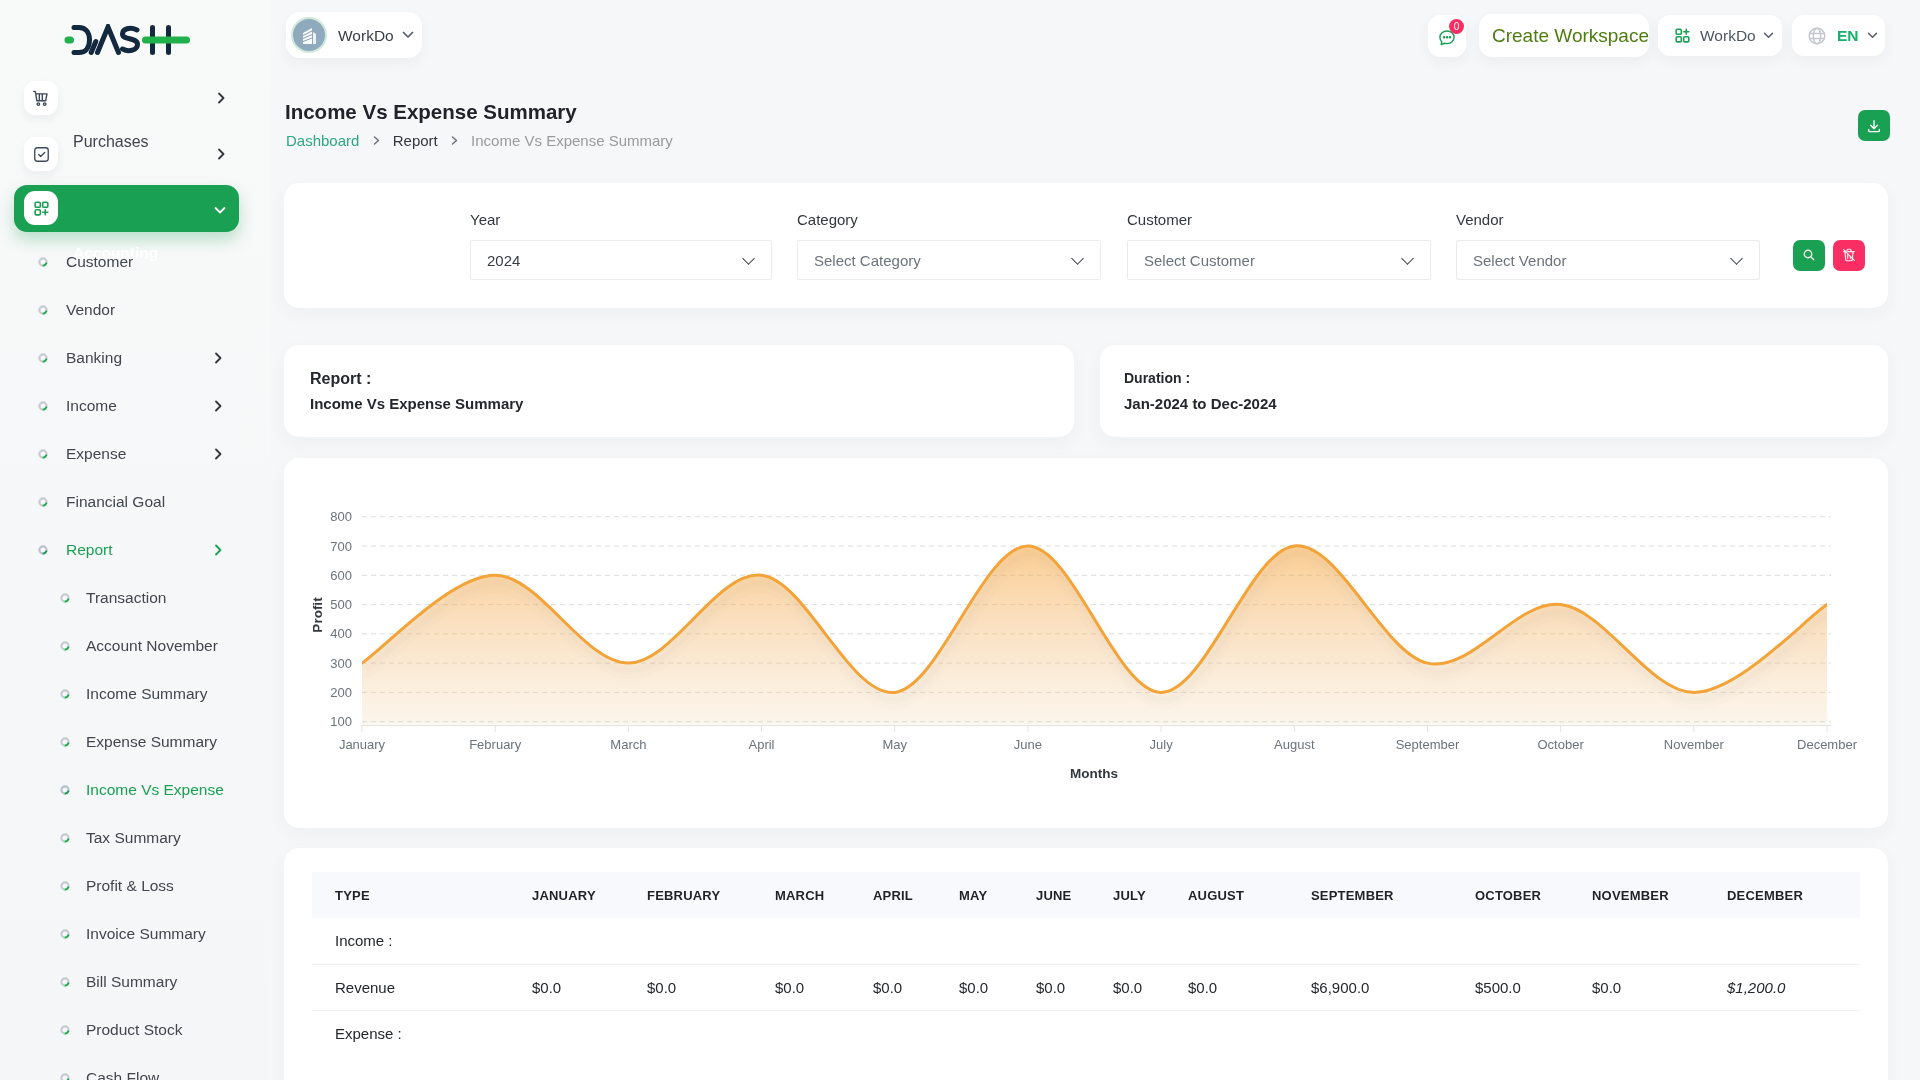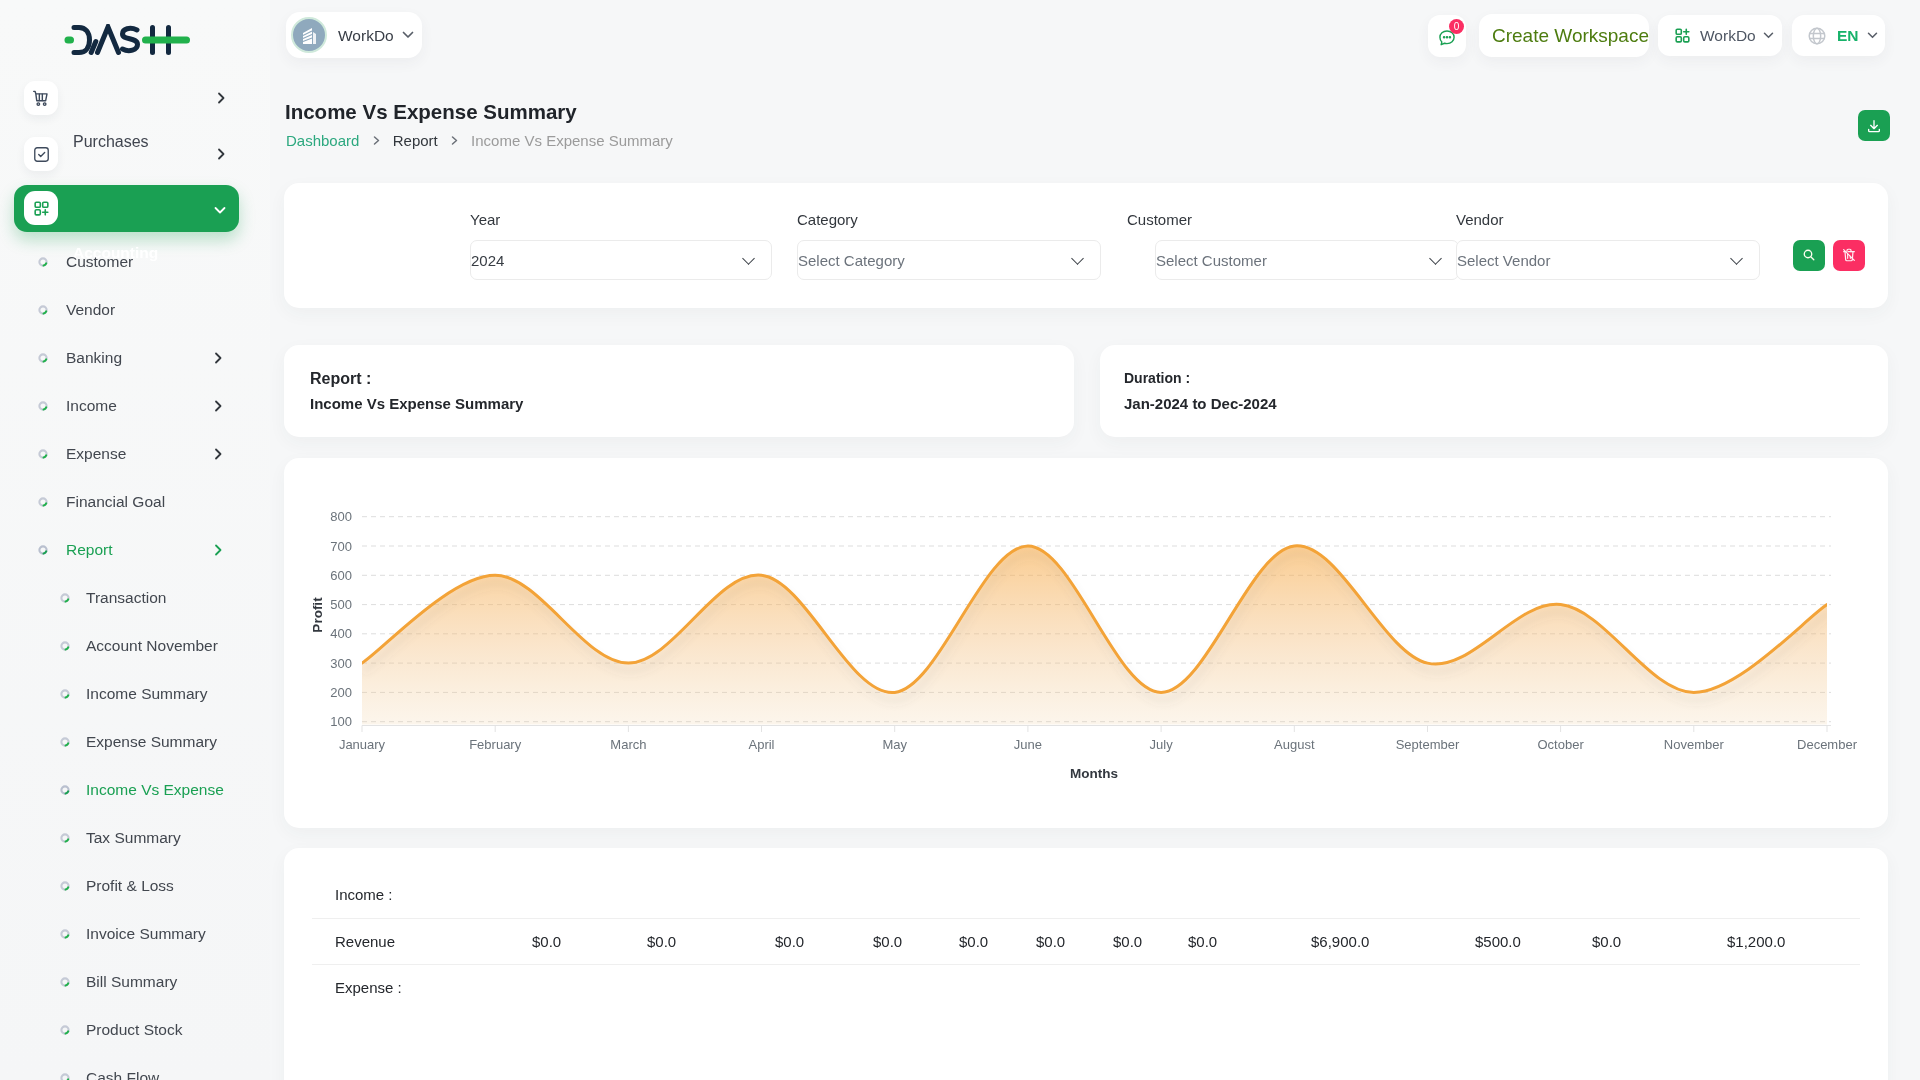--- a/index.html
+++ b/index.html
@@ -11,22 +11,22 @@
 .iconbox { position:absolute; width:34px; height:34px; background:#fff; border-radius:11px;
   box-shadow:0 4px 10px rgba(40,50,60,0.06); display:flex; align-items:center; justify-content:center; }
 .mlabel { position:absolute; left:73px; font-size:16px; color:#40454f;margin-top:44px; }
 .chev { position:absolute; }
 .sitem { position:absolute; font-size:15.5px; color:#42474f; }
 
 .hbtn { position:absolute; background:#fff; border-radius:13px; box-shadow:0 5px 14px rgba(50,60,70,0.05);
   display:flex; align-items:center; white-space:nowrap; }
 
 .flabel { position:absolute; font-size:15px; color:#32373d; }
-.fselect { position:absolute; height:40px; background:#fff; border:1px solid #ebebeb; border-radius:7px;
-  font-size:15px; color:#6c737c; display:flex; align-items:center; padding-left:0; }
+.fselect { position:absolute; height:40px; background:#fff; border:1px solid #ebebeb; border-radius:2px;
+  font-size:15px; color:#6c737c; display:flex; align-items:center; padding-left:16px; }
 .fselect .car { position:absolute; right:18px; top:13px; width:9px; height:9px;
   border-right:1.8px solid #383d44; border-bottom:1.8px solid #383d44; transform:rotate(45deg); }
 
 table.rep { border-collapse:collapse; table-layout:fixed; width:1548px; font-size:15px; color:#24272c; }
 table.rep th { font-size:13px; font-weight:bold; color:#1f2227; text-align:left; background:#f8f9fc;
   height:46px; padding:0; letter-spacing:0.2px; }
 table.rep td { height:46px; padding:0; border-top:1px solid #efefef; }
 table.rep tr.first td { border-top:none; }
 </style>
 </head>
@@ -268,21 +268,21 @@
   </svg>
 </div>
 
 <div class="card" style="left:284px;top:183px;width:1604px;height:125px;"></div>
 <div class="flabel" style="left:470px;top:211px;">Year</div>
 <div class="flabel" style="left:797px;top:211px;">Category</div>
 <div class="flabel" style="left:1127px;top:211px;">Customer</div>
 <div class="flabel" style="left:1456px;top:211px;">Vendor</div>
 <div class="fselect" style="left:470px;top:240px;width:302px;color:#383d44;">2024<span class="car"></span></div>
 <div class="fselect" style="left:797px;top:240px;width:304px;">Select Category<span class="car"></span></div>
-<div class="fselect" style="left:1127px;top:240px;width:304px;margin-left:28px;">Select Customer<span class="car"></span></div>
+<div class="fselect" style="left:1127px;top:240px;width:304px;">Select Customer<span class="car"></span></div>
 <div class="fselect" style="left:1456px;top:240px;width:304px;">Select Vendor<span class="car"></span></div>
 <div class="abs" style="left:1793px;top:240px;width:32px;height:31px;background:#1aa053;border-radius:7px;">
   <svg style="position:absolute;left:8px;top:7px;" width="16" height="16" viewBox="0 0 24 24" fill="none" stroke="#fdfdef" stroke-width="2" stroke-linecap="round">
       <circle cx="10.5" cy="10.5" r="5.6"></circle>
       <path d="M15 15l4.2 4.2"></path>
     </svg>
 </div>
 <div class="abs" style="left:1833px;top:240px;width:32px;height:31px;background:#fb2e63;border-radius:7px;">
   <svg style="position:absolute;left:8px;top:7px;" width="16" height="16" viewBox="0 0 24 24" fill="none" stroke="#ffeef3" stroke-width="1.8" stroke-linecap="round" stroke-linejoin="round">
     <path d="M4 7h3m4 0h9M10 11v6M14 14v3M6 7l1 12a1.8 1.8 0 0 0 1.8 1.6h6.4A1.8 1.8 0 0 0 17 19l1-12"></path>
@@ -372,36 +372,51 @@
         <col style="width:77px">
         <col style="width:77px">
         <col style="width:75px">
         <col style="width:123px">
         <col style="width:164px">
         <col style="width:117px">
         <col style="width:135px">
         <col style="width:133px">
       </colgroup>
       <tbody>
+        <tr>
+          <th style="padding-left:23px;">TYPE</th>
+          <th style="padding-left:0px;">JANUARY</th>
+          <th style="padding-left:0px;">FEBRUARY</th>
+          <th style="padding-left:0px;">MARCH</th>
+          <th style="padding-left:0px;">APRIL</th>
+          <th style="padding-left:0px;">MAY</th>
+          <th style="padding-left:0px;">JUNE</th>
+          <th style="padding-left:0px;">JULY</th>
+          <th style="padding-left:0px;">AUGUST</th>
+          <th style="padding-left:0px;">SEPTEMBER</th>
+          <th style="padding-left:0px;">OCTOBER</th>
+          <th style="padding-left:0px;">NOVEMBER</th>
+          <th style="padding-left:0px;">DECEMBER</th>
+        </tr>
         <tr class="first">
           <td style="padding-left:23px;" colspan="13">Income :</td>
         </tr>
         <tr>
           <td style="padding-left:23px;">Revenue</td>
           <td style="padding-left:0px;">$0.0</td>
           <td style="padding-left:0px;">$0.0</td>
           <td style="padding-left:0px;">$0.0</td>
           <td style="padding-left:0px;">$0.0</td>
           <td style="padding-left:0px;">$0.0</td>
           <td style="padding-left:0px;">$0.0</td>
           <td style="padding-left:0px;">$0.0</td>
           <td style="padding-left:0px;">$0.0</td>
           <td style="padding-left:0px;">$6,900.0</td>
           <td style="padding-left:0px;">$500.0</td>
           <td style="padding-left:0px;">$0.0</td>
-          <td style="padding-left:0px;">$1,200.0</td>
+          <td style="padding-left:0px;font-style:italic;">$1,200.0</td>
         </tr>
         <tr>
           <td style="padding-left:23px;" colspan="13">Expense :</td>
         </tr>
       </tbody>
     </table>
   </div>
 
 </body></html>

